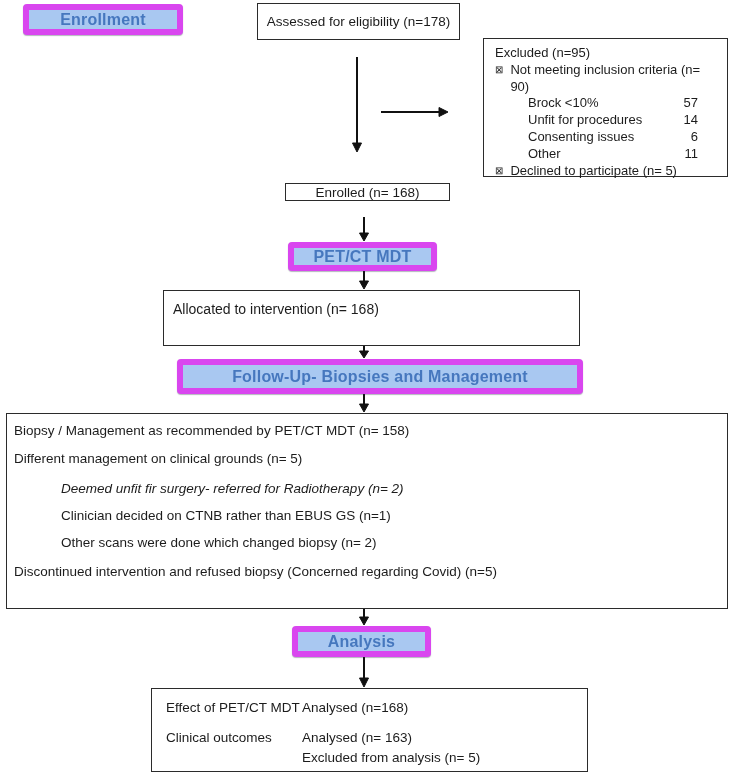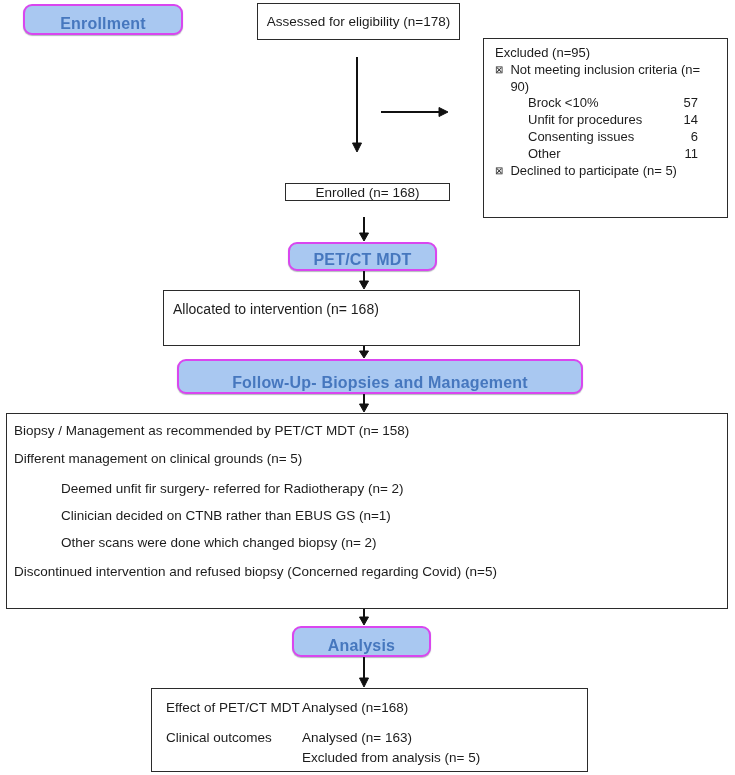--- a/index.html
+++ b/index.html
@@ -8,23 +8,23 @@
     font-family:"Liberation Sans", sans-serif; color:#1c1c1c; overflow:hidden;
   }
   .overlay { position:absolute; left:0; top:0; width:735px; height:775px; pointer-events:none; }
 
   .box-white {
     position:absolute; background:#ffffff; border:1.5px solid #2b2b2b; box-sizing:border-box;
   }
   .center { display:flex; align-items:center; justify-content:center; }
   .stage {
     position:absolute; box-sizing:border-box;
-    background:#a9c8f1; border:2px solid #d946ef; border-radius:9px;
+    background:#a9c8f1; border:6px solid #d946ef; border-radius:4px;
     color:#4677be; font-weight:bold; font-size:16px; letter-spacing:0.2px;
-    display:flex; align-items:flex-end; justify-content:center;
+    display:flex; align-items:center; justify-content:center;
     box-shadow:0 1px 1px rgba(40,50,70,0.35);
   }
   .txt135 { font-size:13.5px; }
 
   
   .excluded { padding:6px 10px 0 11px; font-size:13px; line-height:16.8px; }
   .ex-row { display:flex; align-items:baseline; }
   .ex-bullet { font-size:10px; margin-right:7px; position:relative; top:-1px; }
   .ex-sub { padding-left:33px; display:flex; }
   .ex-sub .val { margin-left:auto; text-align:right; min-width:24px; padding-right:19px; }
@@ -84,21 +84,21 @@
   </svg>
 
   <div class="stage" style="left:23px; top:4px; width:160px; height:31px;">
     <span>Enrollment</span>
   </div>
 
   <div class="box-white center txt135" style="left:257px; top:3px; width:203px; height:37px;">
     <span>Assessed for eligibility (n=178)</span>
   </div>
 
-  <div class="box-white excluded" style="left:483px; top:38px; width:245px; height:180px;">
+  <div class="box-white excluded" style="left:483px; top:38px; width:245px; height:139px;">
     <div class="ex-row">Excluded (n=95)</div>
     <div class="ex-row">
       <span class="ex-bullet">⊠</span>
       <span>Not meeting inclusion criteria (n= 90)</span>
     </div>
     <div class="ex-sub">
       <span>Brock &lt;10%</span>
       <span class="val">57</span>
     </div>
     <div class="ex-sub">
@@ -131,21 +131,21 @@
     <p>Allocated to intervention (n= 168)</p>
   </div>
 
   <div class="stage" style="left:177px; top:359px; width:406px; height:35px;">
     <span>Follow-Up- Biopsies and Management</span>
   </div>
 
   <div class="box-white mgmt" style="left:6px; top:413px; width:722px; height:196px;">
     <p style="left:7px; top:9px;">Biopsy / Management as recommended by PET/CT MDT (n= 158)</p>
     <p style="left:7px; top:37px;">Different management on clinical grounds (n= 5)</p>
-    <p style="left:54px; top:67px;">Deemed unfit fir surgery- referred for Radiotherapy (n= 2)</p>
+    <p style="left:54px; top:67px;font-style:italic;">Deemed unfit fir surgery- referred for Radiotherapy (n= 2)</p>
     <p style="left:54px; top:94px;">Clinician decided on CTNB rather than EBUS GS (n=1)</p>
     <p style="left:54px; top:121px;">Other scans were done which changed biopsy (n= 2)</p>
     <p style="left:7px; top:150px;">Discontinued intervention and refused biopsy (Concerned regarding Covid) (n=5)</p>
   </div>
 
   <div class="stage" style="left:292px; top:626px; width:139px; height:31px;">
     <span>Analysis</span>
   </div>
 
   <div class="box-white final" style="left:151px; top:688px; width:437px; height:84px;">

